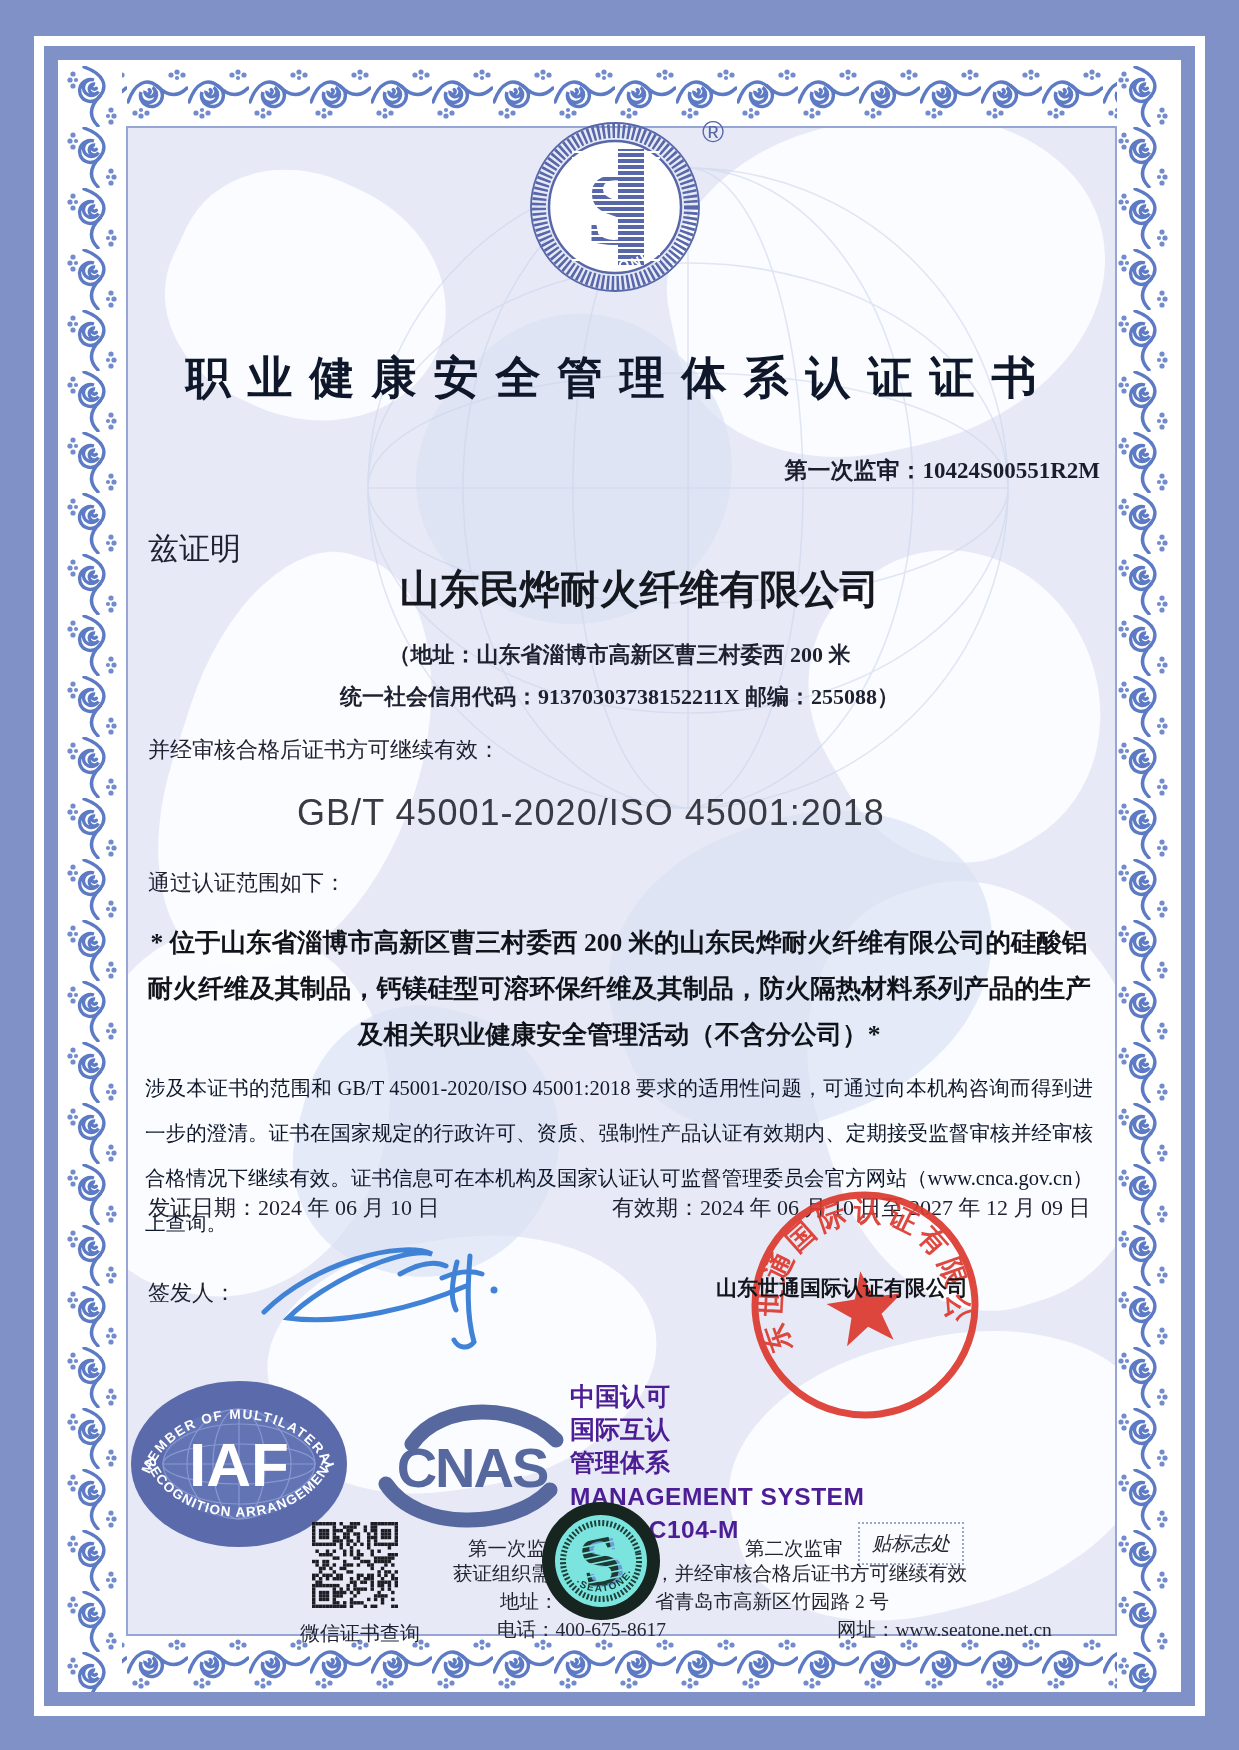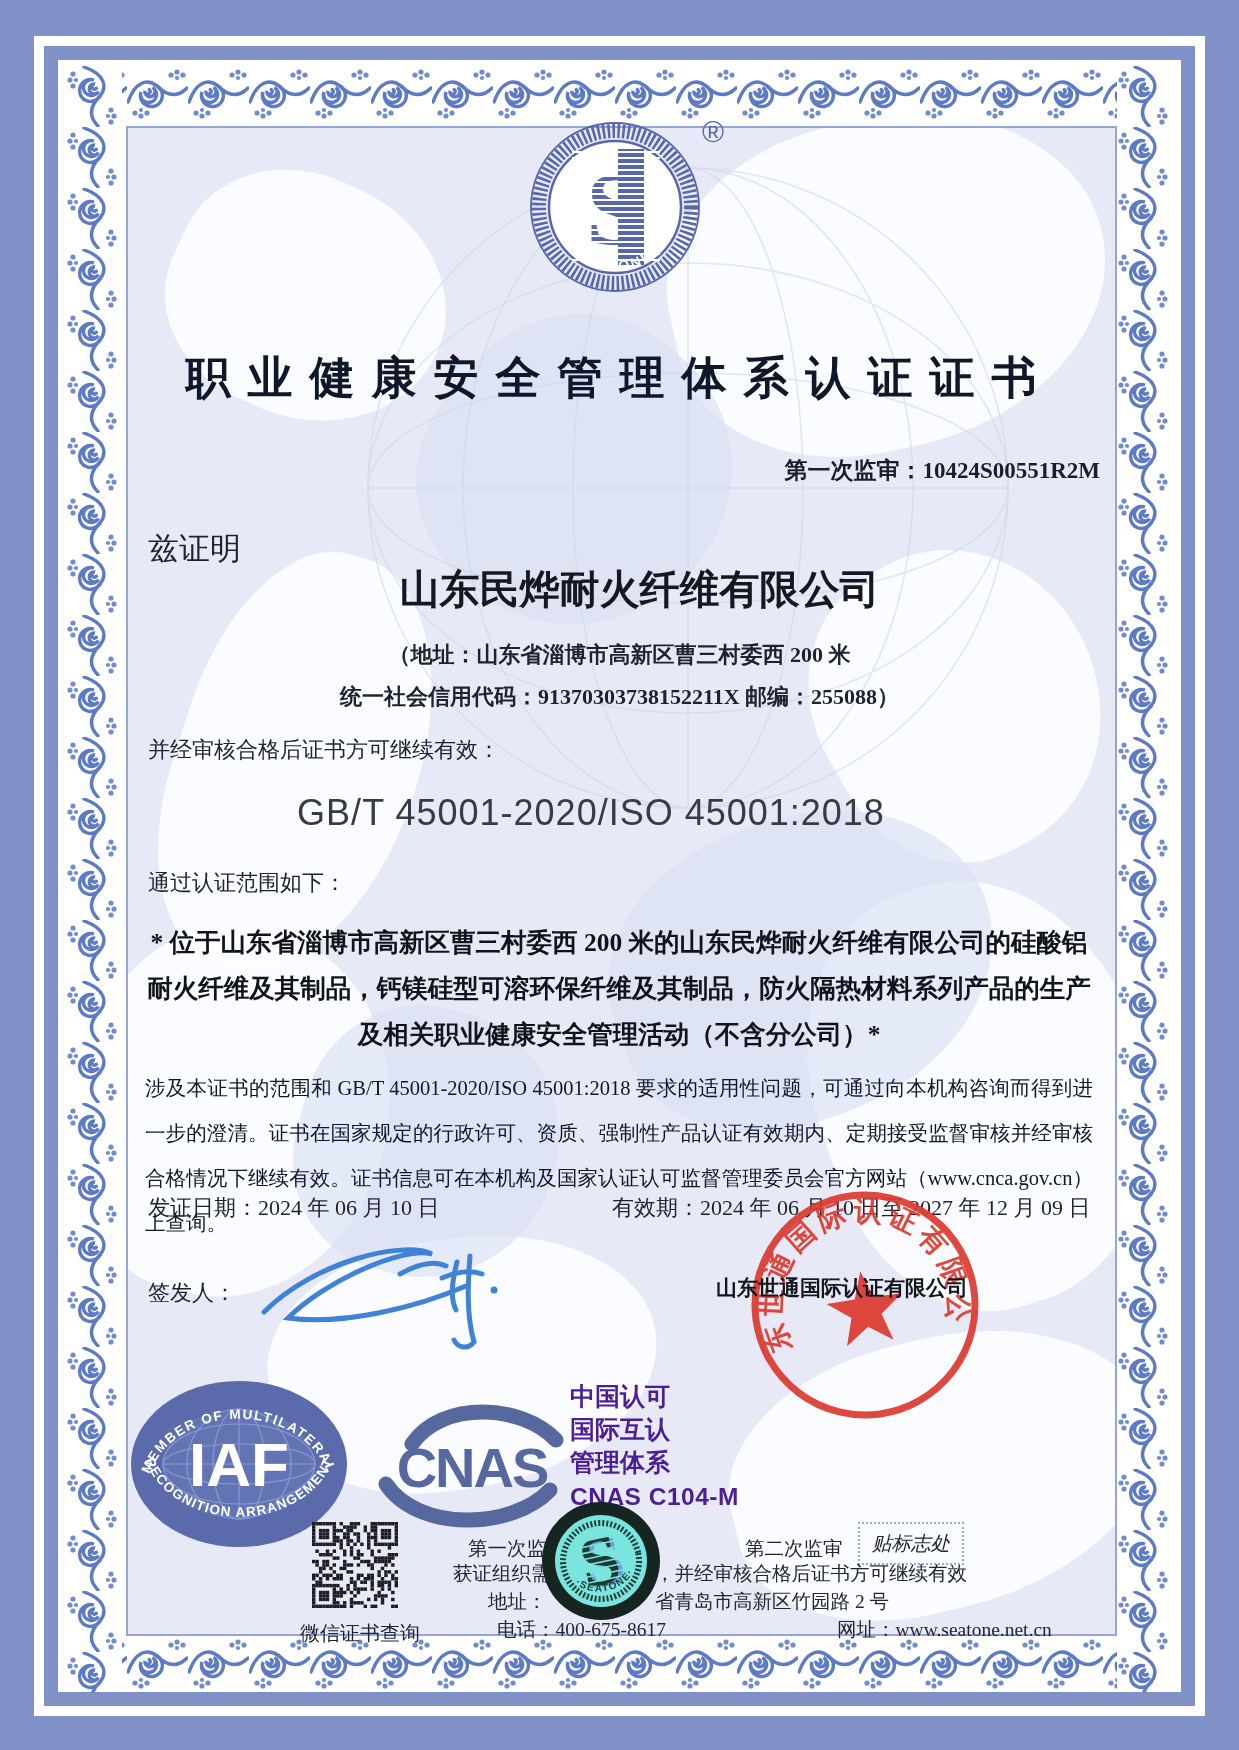--- a/index.html
+++ b/index.html
@@ -42,21 +42,21 @@
   .issuer{left:716px;top:1274px;font-size:21px;font-weight:600;color:#14161d;z-index:7;}
   .accred{left:570px;top:1380px;width:320px;z-index:6;color:#4c1d95;}
   .accred .zh{font-size:25px;font-weight:600;line-height:33px;font-family:"Liberation Sans","DejaVu Sans",sans-serif;}
   .accred .en{font-size:24.5px;font-weight:bold;line-height:30px;letter-spacing:.5px;font-family:"Liberation Sans","DejaVu Sans",sans-serif;margin-top:3px;}
   .small{font-size:19.5px;color:#232630;}
   .audit1{left:468px;top:1535px;}
   .audit2{left:745px;top:1535px;}
   .sticker{left:858px;top:1522px;border:2px dotted #9aa6cf;padding:6px 12px;font-size:19.5px;color:#232630;z-index:6;position:absolute;font-style:italic;}
   .noteL{left:453px;top:1560px;}
   .noteR{left:655px;top:1560px;}
-  .addrL{left:488px;top:1588px;}
+  .addrL{left:500px;top:1588px;}
   .addrR{left:655px;top:1588px;}
   .telL{left:497px;top:1616px;}
   .webL{left:837px;top:1616px;}
   .qrcap{left:295px;top:1620px;width:130px;text-align:center;font-size:20px;}
   .svgabs{position:absolute;z-index:7;}
   .sealteal{z-index:9;}
 </style>
 </head>
 <body>
 
@@ -1767,20 +1767,21 @@
       <path d="M40 52 C70 8 150 12 184 48" stroke-width="15"></path>
       <path d="M14 92 C46 140 140 138 178 98" stroke-width="15"></path>
     </g>
     <text x="100" y="95" text-anchor="middle" font-size="56" font-weight="bold" fill="#57689f" letter-spacing="-2" font-family="Liberation Sans, DejaVu Sans, sans-serif">CNAS</text>
   </svg>
 
   <div class="txt accred">
     <div class="zh">中国认可</div>
     <div class="zh">国际互认</div>
     <div class="zh">管理体系</div>
+    <div class="en">MANAGEMENT SYSTEM</div>
     <div class="en">CNAS C104-M</div>
   </div>
 
   <div class="txt serif small audit1">第一次监审</div>
   <div class="txt serif small audit2">第二次监审</div>
   <div class="sticker serif">贴标志处</div>
 
   <div class="txt serif small noteL">获证组织需按规</div>
   <div class="txt serif small noteR">，并经审核合格后证书方可继续有效</div>
   <div class="txt serif small addrL">地址：</div>

